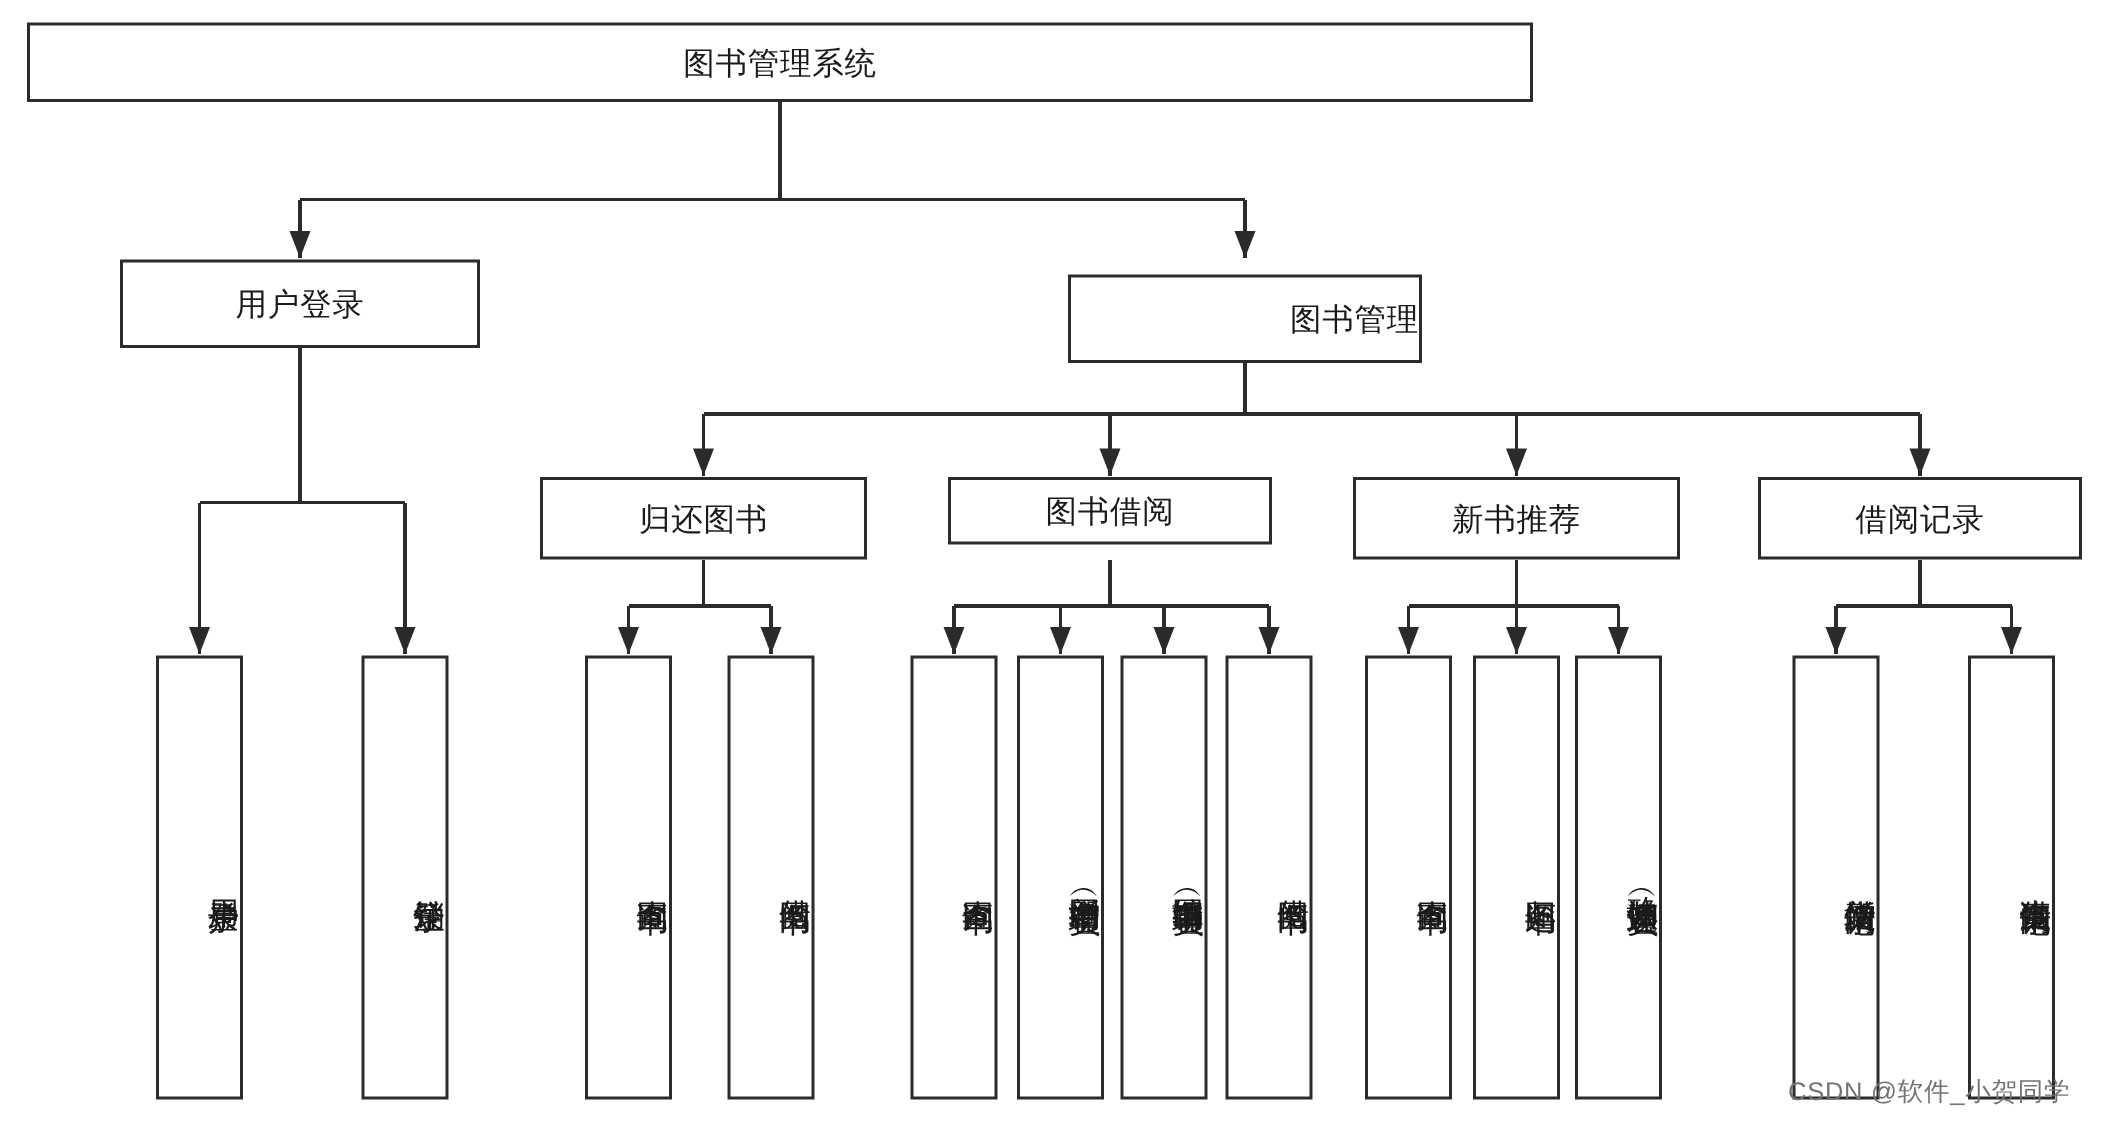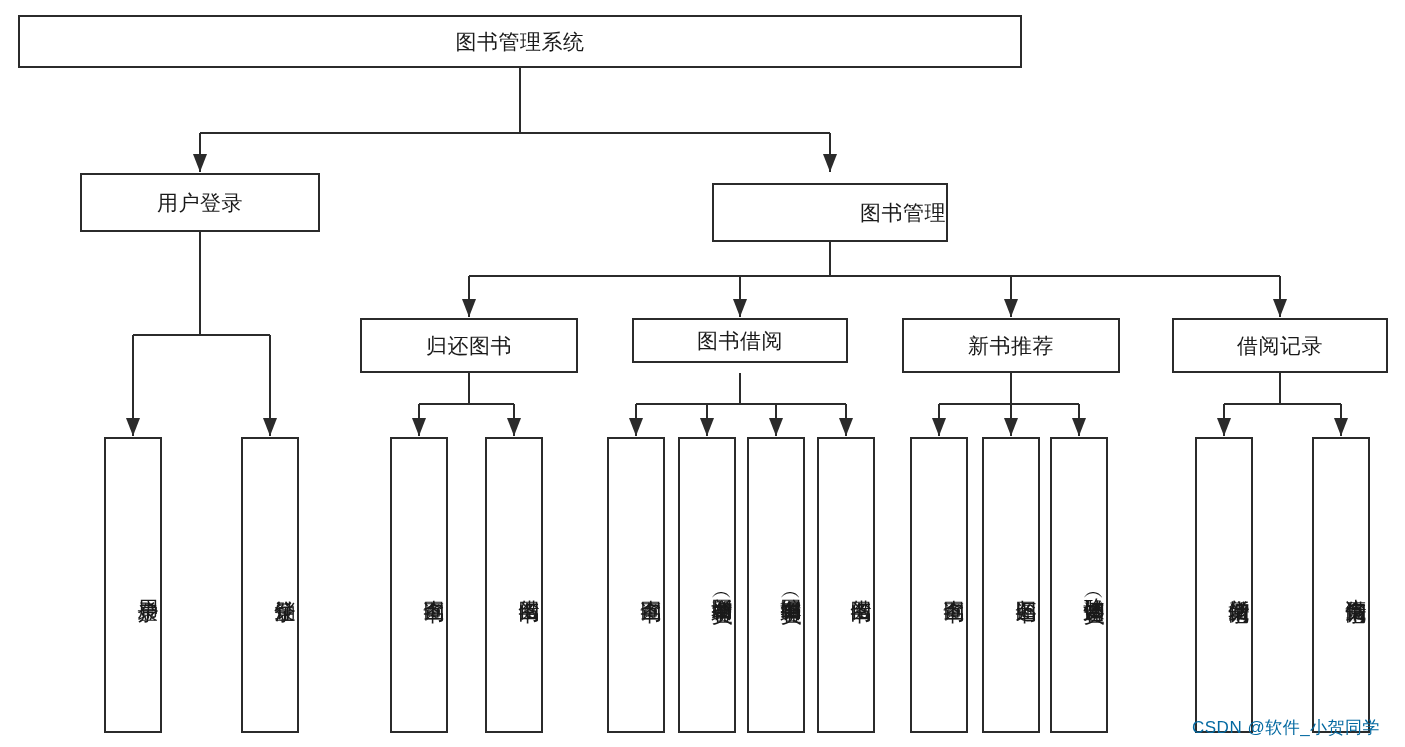--- a/index.html
+++ b/index.html
@@ -176,14 +176,14 @@
       <div class="node vert" style="left: 1050px; top: 437px; width: 58px; height: 296px; border-color: rgb(43, 43, 43); background: rgb(255, 255, 255); color: rgb(26, 26, 26);">
         <span class="vtext">确认归还（管理员）</span>
       </div>
       <div class="node vert" style="left: 1195px; top: 437px; width: 58px; height: 296px; border-color: rgb(43, 43, 43); background: rgb(255, 255, 255); color: rgb(26, 26, 26);">
         <span class="vtext">新增借阅记录</span>
       </div>
       <div class="node vert" style="left: 1312px; top: 437px; width: 58px; height: 296px; border-color: rgb(43, 43, 43); background: rgb(255, 255, 255); color: rgb(26, 26, 26);">
         <span class="vtext">查询借阅记录</span>
       </div>
     </div>
-  <div class="watermark" style="left: 1192px; top: 716px; color: #0369a1;">CSDN @软件_小贺同学</div>
+  <div class="watermark" style="left: 1192px; top: 716px; color: #737373;">CSDN @软件_小贺同学</div>
 </div>
 
 </body></html>

